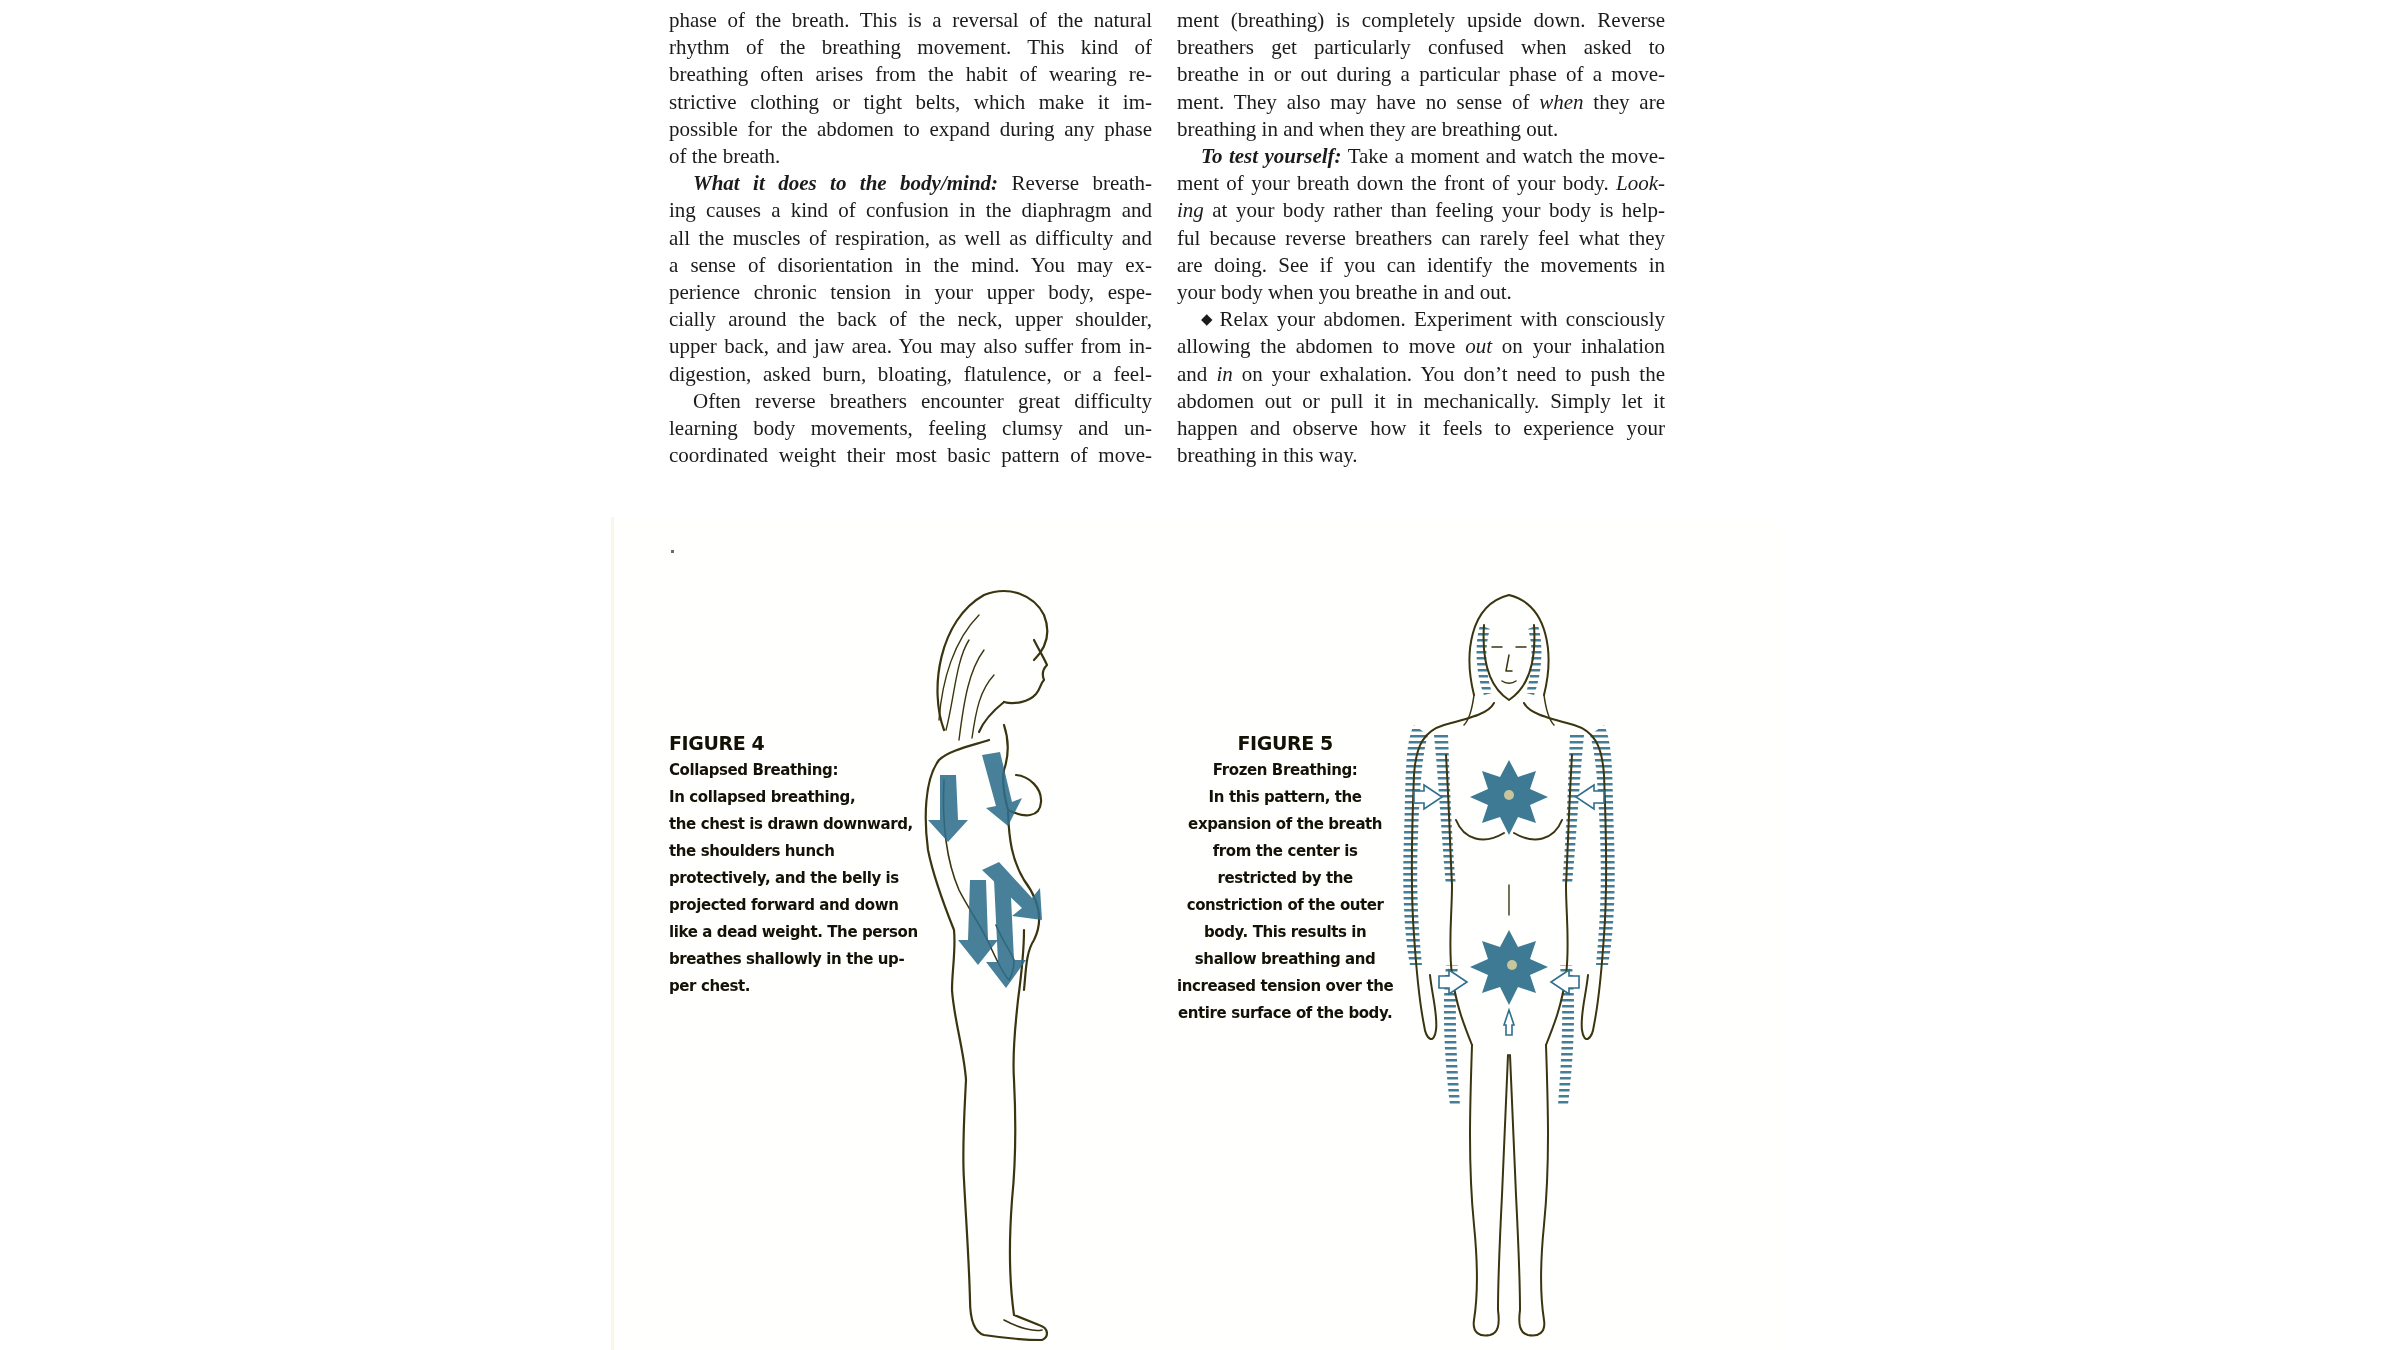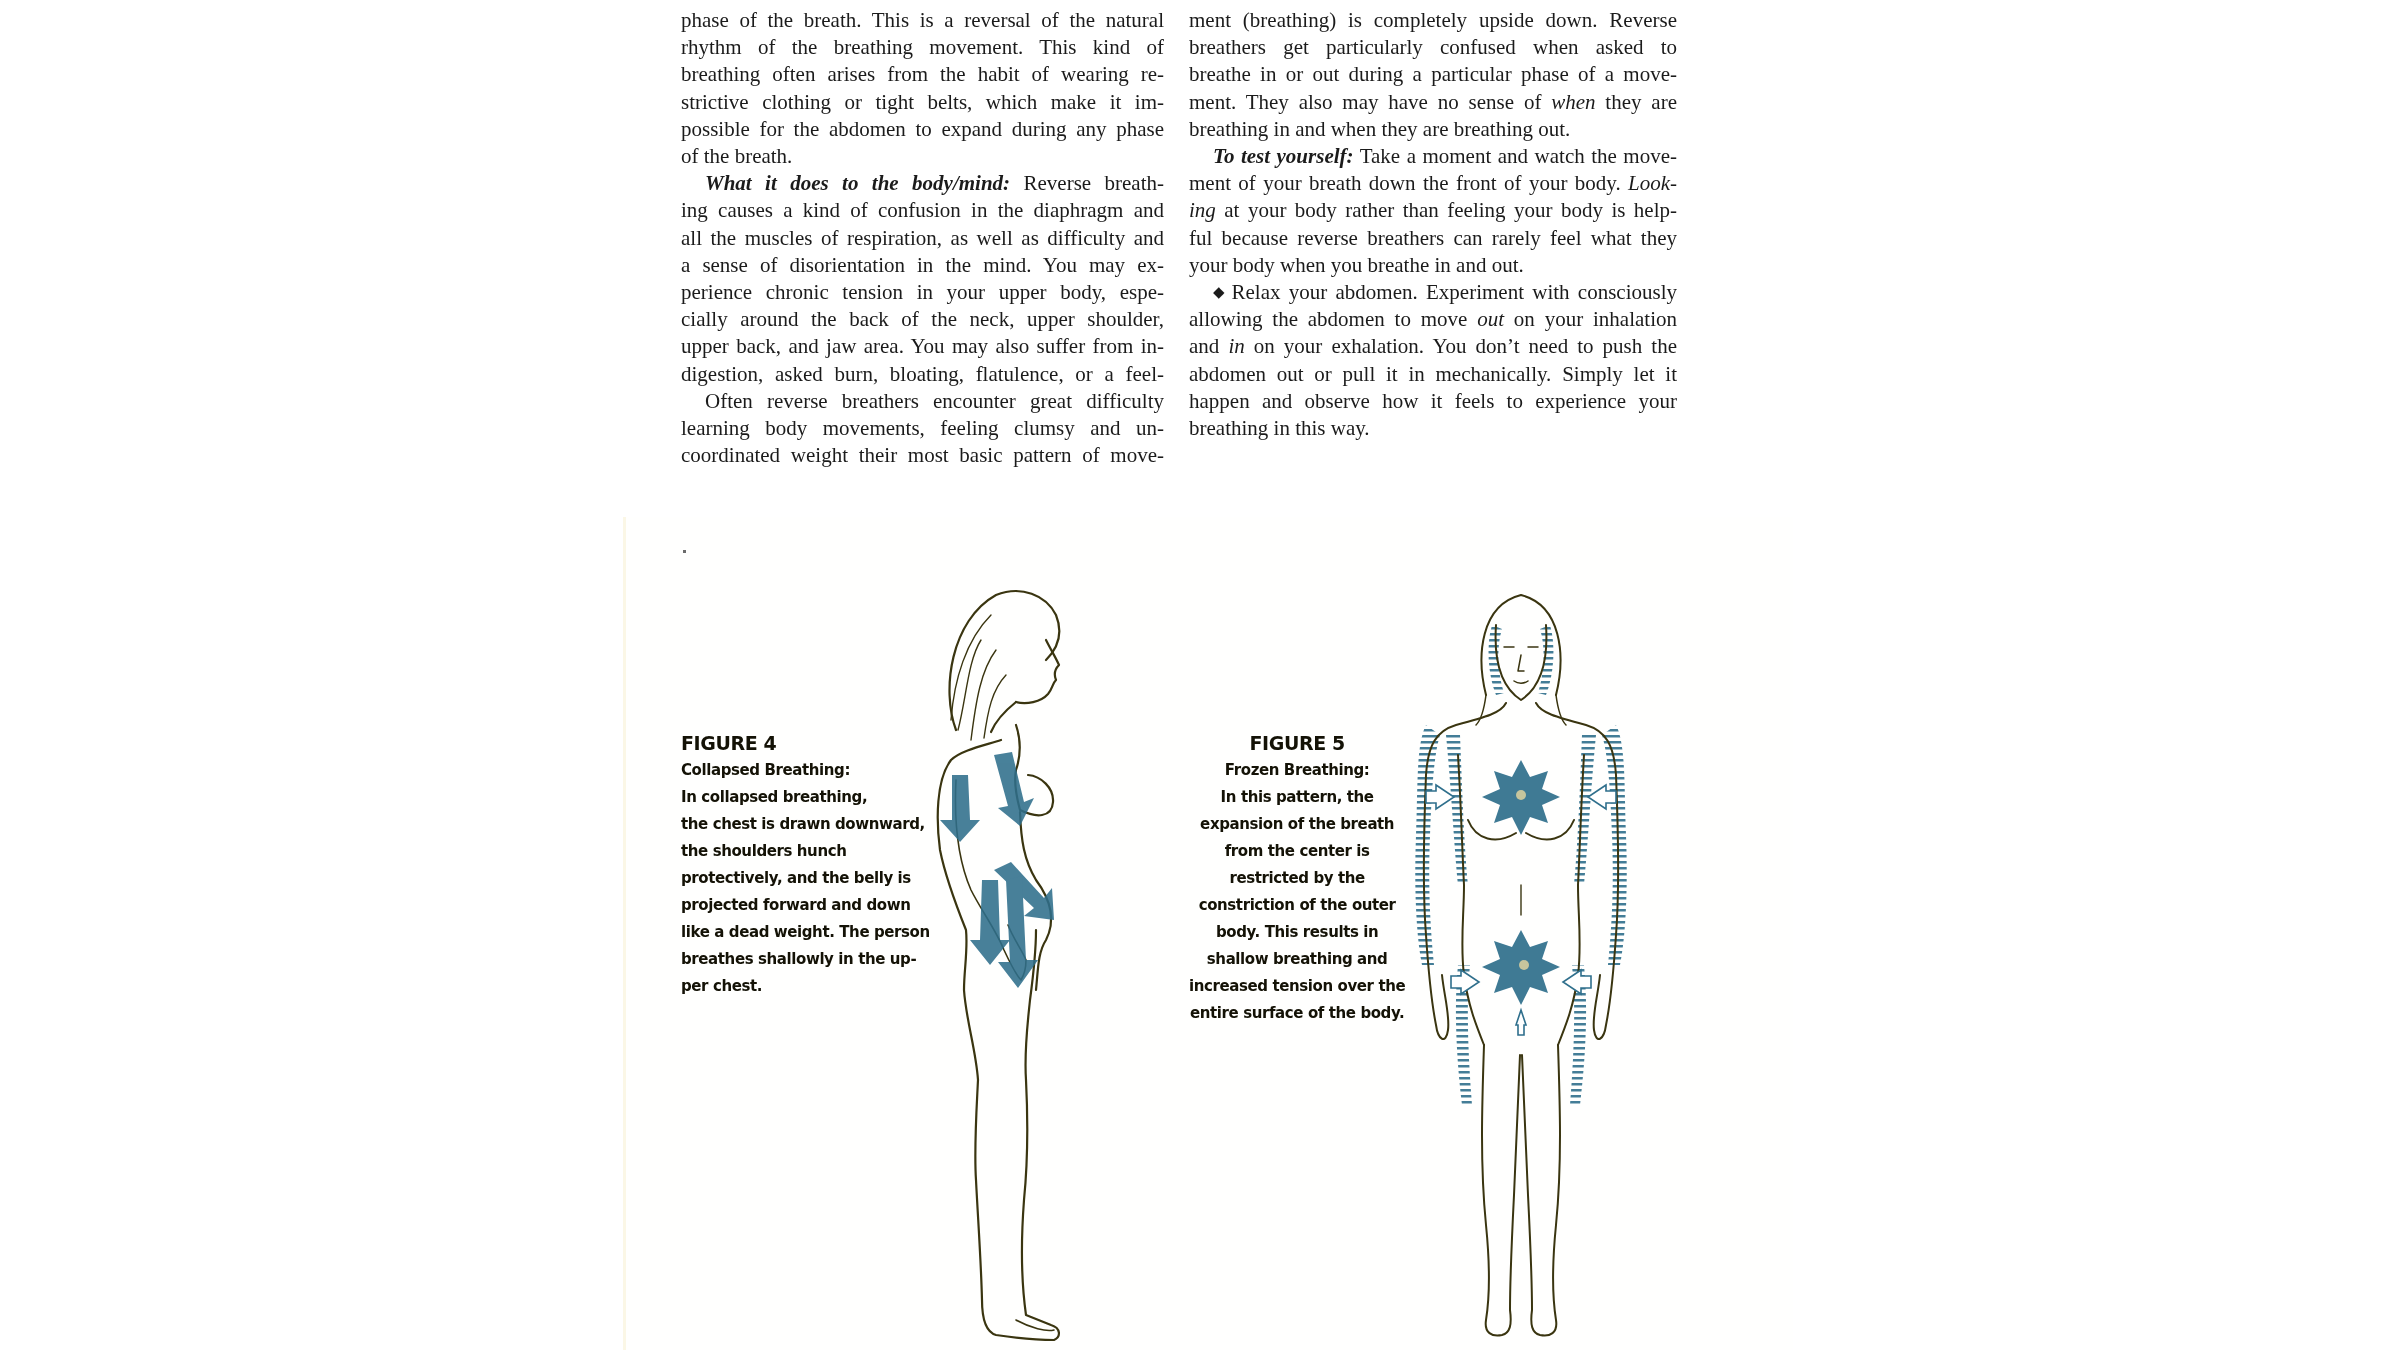--- a/index.html
+++ b/index.html
@@ -1,17 +1,17 @@
 <!DOCTYPE html>
 <html><head>
 <meta charset="utf-8">
 <style>
   html, body { margin:0; padding:0; background:#ffffff; }
   body { width:2400px; height:1350px; position:relative; overflow:hidden; }
-  .page { position:absolute; left:16px; top:0; width:1910px; height:1350px; background:#ffffff; }
+  .page { position:absolute; left:4px; top:0; width:1910px; height:1350px; background:#ffffff; }
   .col {
     position:absolute; top:7px;
     font-family:"Liberation Serif","DejaVu Serif",serif;
     font-size:21px; line-height:27.2px; color:#1b1b1b;
     text-align:justify; hyphens:manual;
   }
   .col.left { left:665px; width:483px; }
   .col.right { left:1173px; width:488px; }
   .col .bi { font-weight:bold; font-style:italic; }
   .col .it { font-style:italic; }
@@ -65,20 +65,21 @@
   <div class="col right">
     <span class="ln">ment (breathing) is completely upside down. Reverse</span>
     <span class="ln">breathers get particularly confused when asked to</span>
     <span class="ln">breathe in or out during a particular phase of a move-</span>
     <span class="ln"><span>ment. They also may have no sense of </span><span class="it">when</span><span> they are</span></span>
     <span class="ln last">breathing in and when they are breathing out.</span>
     <span class="ln ind"><span class="bi">To test yourself:</span><span> Take a moment and watch the move-</span></span>
     <span class="ln"><span>ment of your breath down the front of your body. </span><span class="it">Look-</span></span>
     <span class="ln"><span class="it">ing</span><span> at your body rather than feeling your body is help-</span></span>
     <span class="ln">ful because reverse breathers can rarely feel what they</span>
+    <span class="ln">are doing. See if you can identify the movements in</span>
     <span class="ln last">your body when you breathe in and out.</span>
     <span class="ln ind"><span class="bullet">◆</span><span>Relax your abdomen. Experiment with consciously</span></span>
     <span class="ln"><span>allowing the abdomen to move </span><span class="it">out</span><span> on your inhalation</span></span>
     <span class="ln"><span>and </span><span class="it">in</span><span> on your exhalation. You don’t need to push the</span></span>
     <span class="ln">abdomen out or pull it in mechanically. Simply let it</span>
     <span class="ln">happen and observe how it feels to experience your</span>
     <span class="ln last">breathing in this way.</span>
   </div>
 
   <div class="scan"></div>

